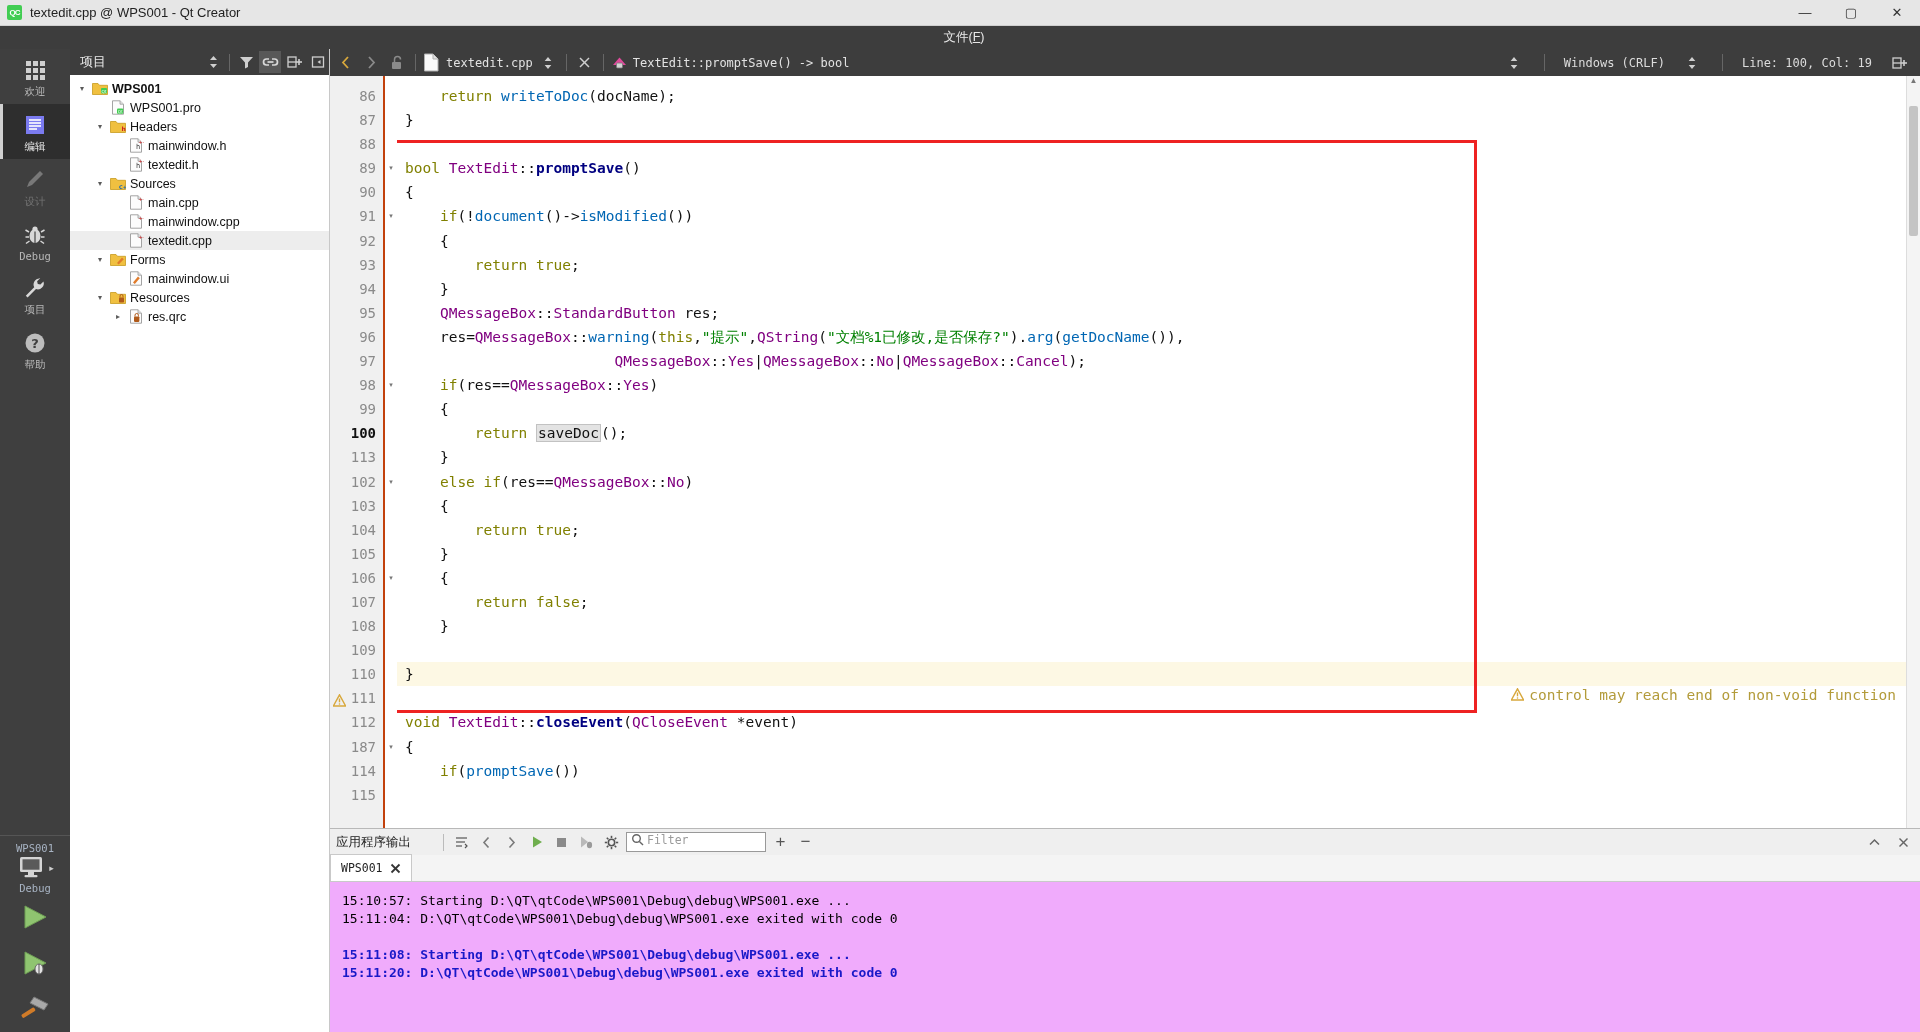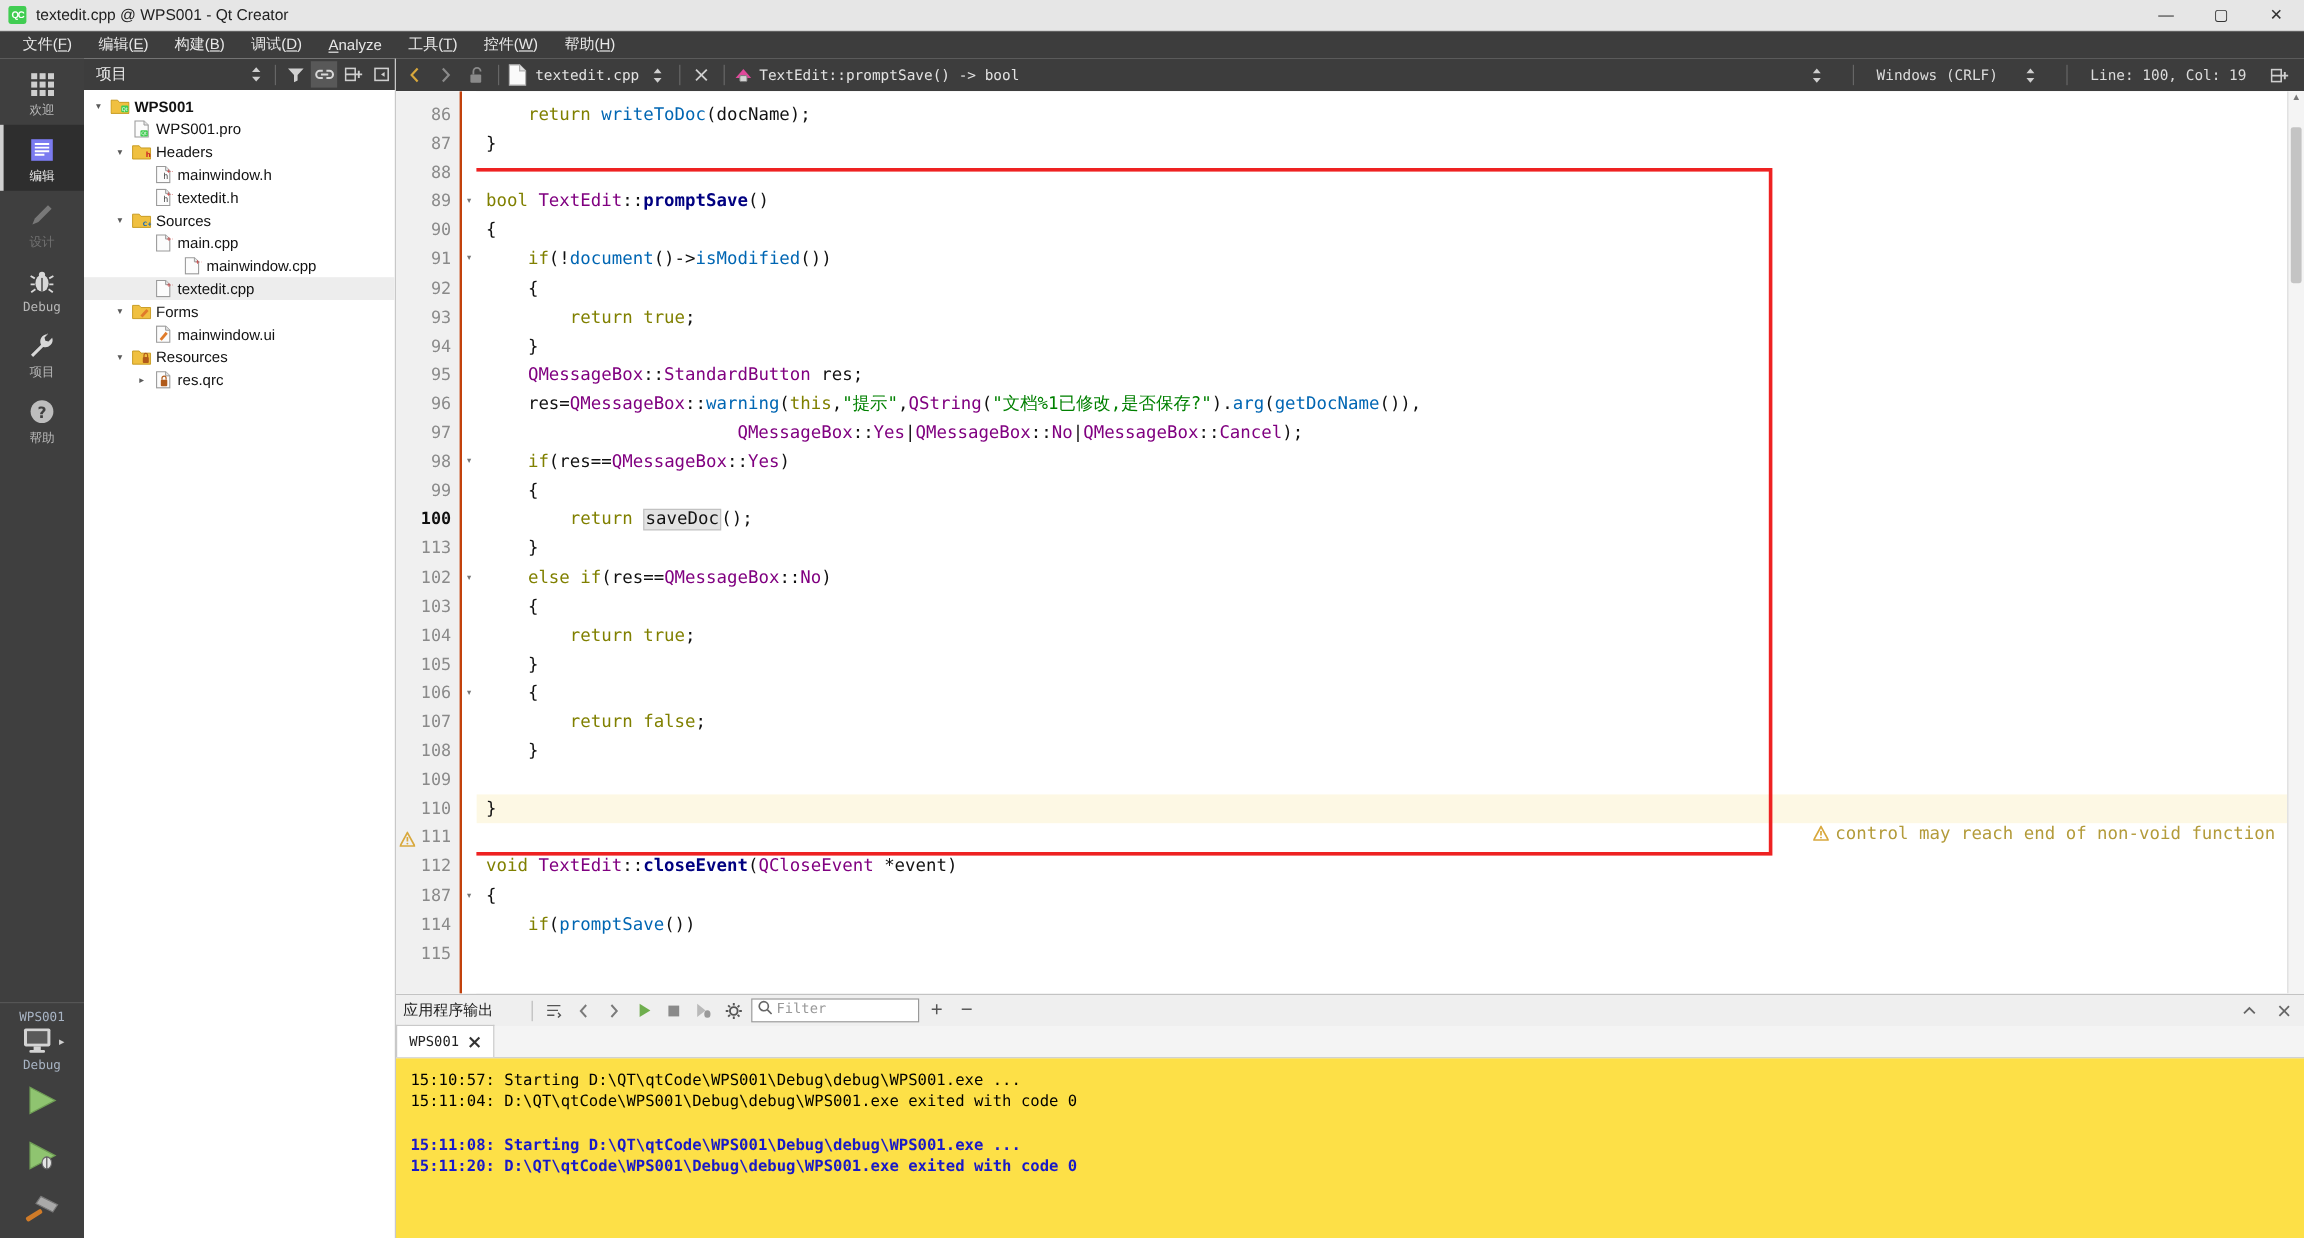--- a/index.html
+++ b/index.html
@@ -12,21 +12,21 @@
   #qc-logo{ width:15px; height:15px; margin:0 8px 0 7px; background:#41cd52;
     border-radius:2px; color:#fff; font-size:8px; font-weight:bold;
     display:flex; align-items:center; justify-content:center; letter-spacing:-1px;}
   #title-text{ font-size:13px; color:#222; }
   #win-btns{ margin-left:auto; display:flex; height:26px; }
   .wb{ width:46px; display:flex; align-items:center; justify-content:center;
     font-size:13px; color:#333; }
 
   
   #menubar{ height:23px; background:#3d3d3d; display:flex; align-items:center;
-    padding-left:8px; }
+    padding-left:8px;flex-direction:column; }
   .menu-item{ font-size:12.5px; color:#e8e8e8; padding:3px 11px; white-space:nowrap;}
   .mn{ text-decoration:underline; }
 
   
   #app{ display:flex; height:983px; }
 
   
   #modebar{ width:70px; background:#3f3f3f; display:flex; flex-direction:column;
     flex:0 0 70px; }
   .mode{ padding:9px 0 5px; display:flex; flex-direction:column; align-items:center;
@@ -116,21 +116,21 @@
   #filterbox{ width:140px; height:20px; background:#fff; border:1px solid #999;
     display:flex; align-items:flex-start; gap:3px; padding-left:4px; }
   #filterph{ font-size:11.5px; color:#9a9a9a;
     font-family:"DejaVu Sans Mono", monospace;}
   #out-right{ margin-left:auto; display:flex; gap:8px; color:#555;}
   #out-tabs{ height:27px; background:#f4f4f4; display:flex; align-items:flex-end;
     border-bottom:1px solid #c9c9c9; }
   .otab{ height:27px; display:flex; align-items:center; gap:7px; padding:0 10px;
     background:#fff; border:1px solid #c9c9c9; border-bottom:none;
     font-family:"DejaVu Sans Mono", monospace; font-size:11.5px; color:#222;}
-  #console{ background:#fde047; padding:10px 10px 0 12px; overflow:hidden;
+  #console{ background:#f0abfc; padding:10px 10px 0 12px; overflow:hidden;
     font-family:"DejaVu Sans Mono", monospace; font-size:13px; }
   .cline{ height:18px; line-height:18px; white-space:pre; }
   .cline.bold{ color:#1919c8; font-weight:bold; }
 </style>
 </head>
 <body>
 
 <div id="titlebar">
   <div id="qc-logo">QC</div>
   <div id="title-text">textedit.cpp @ WPS001 - Qt Creator</div>
@@ -353,21 +353,21 @@
         </div>
         <div class="trow" style="padding-left: 42px;">
           <span class="arrow"></span>
           <svg width="16" height="15" viewBox="0 0 16 15">
             <path d="M2.5 0.8 H10 L13.5 4.2 V14.2 H2.5 Z" fill="#fcfcfc" stroke="#9a9a9a" stroke-width=".9"></path>
             <path d="M10 0.8 V4.2 H13.5" fill="#e4e4e4" stroke="#9a9a9a" stroke-width=".8"></path>
             <text x="10.5" y="6.2" font-size="5.4" fill="#cc2222" font-family="DejaVu Sans">++</text>
           </svg>
           <span class="tlabel">main.cpp</span>
         </div>
-        <div class="trow" style="padding-left: 42px; margin-left: 24px;">
+        <div class="trow" style="padding-left: 42px;">
           <span class="arrow"></span>
           <svg width="16" height="15" viewBox="0 0 16 15">
             <path d="M2.5 0.8 H10 L13.5 4.2 V14.2 H2.5 Z" fill="#fcfcfc" stroke="#9a9a9a" stroke-width=".9"></path>
             <path d="M10 0.8 V4.2 H13.5" fill="#e4e4e4" stroke="#9a9a9a" stroke-width=".8"></path>
             <text x="10.5" y="6.2" font-size="5.4" fill="#cc2222" font-family="DejaVu Sans">++</text>
           </svg>
           <span class="tlabel">mainwindow.cpp</span>
         </div>
         <div class="trow sel" style="padding-left: 42px;">
           <span class="arrow"></span>

